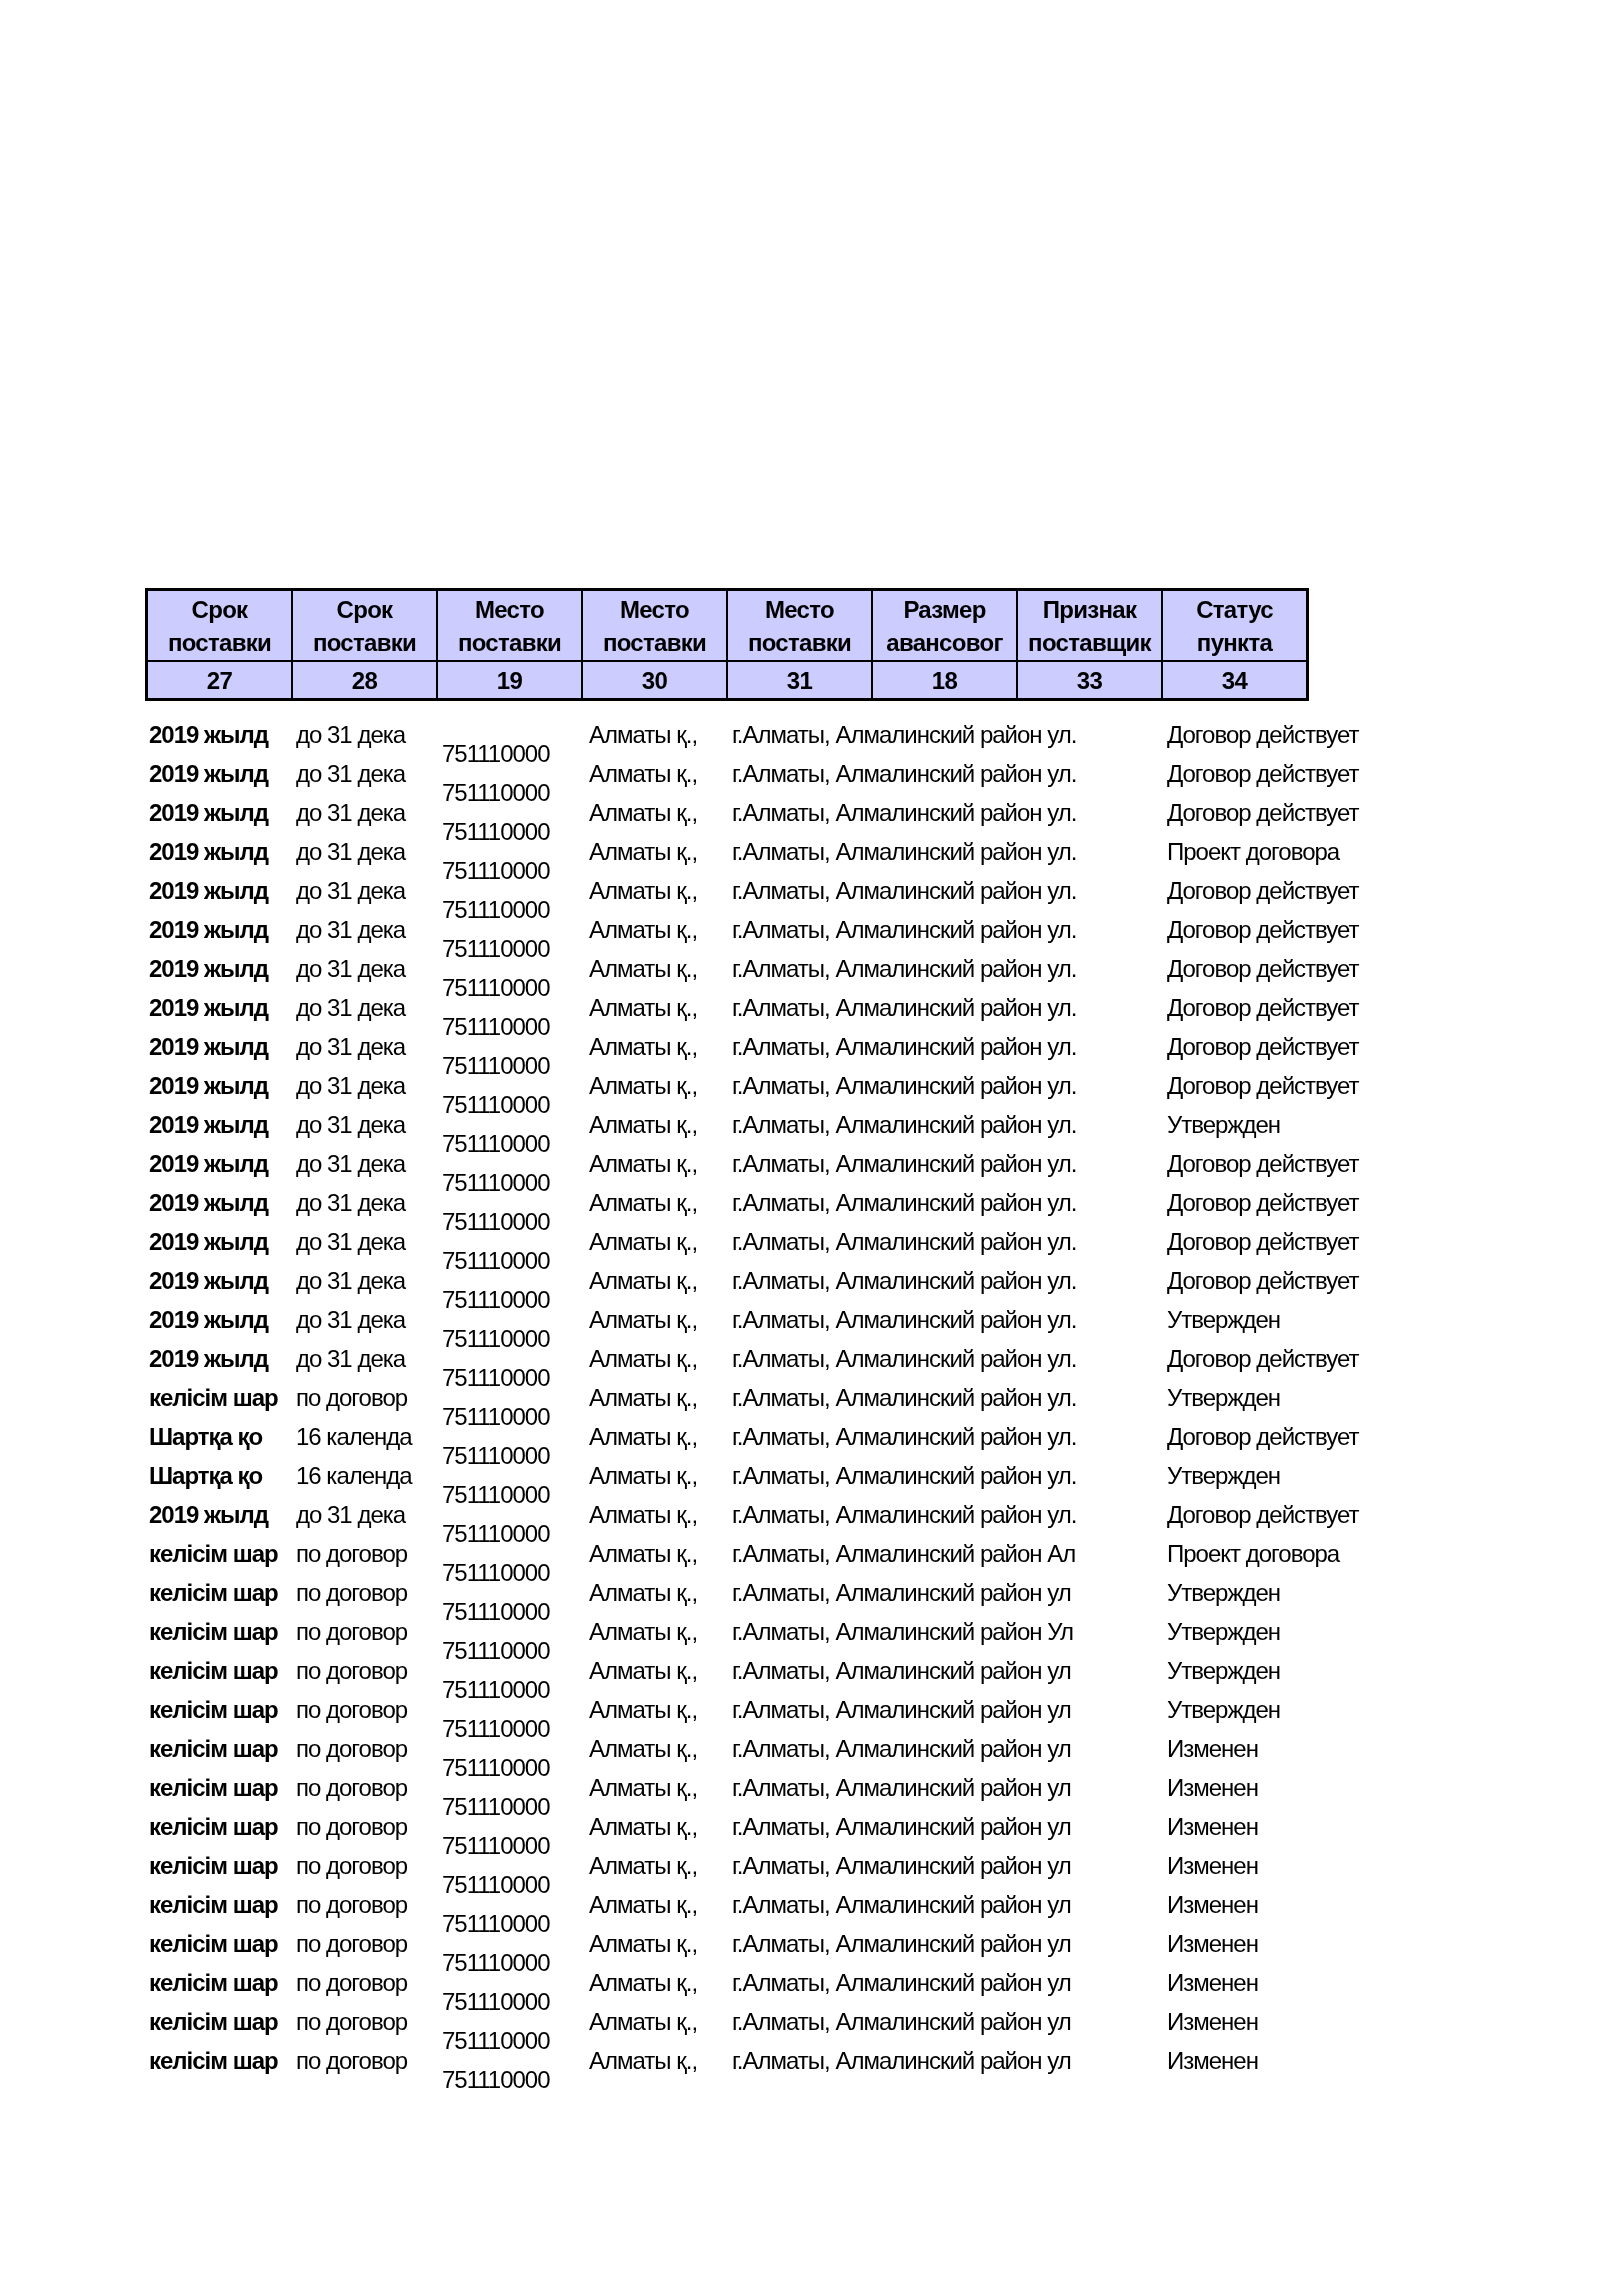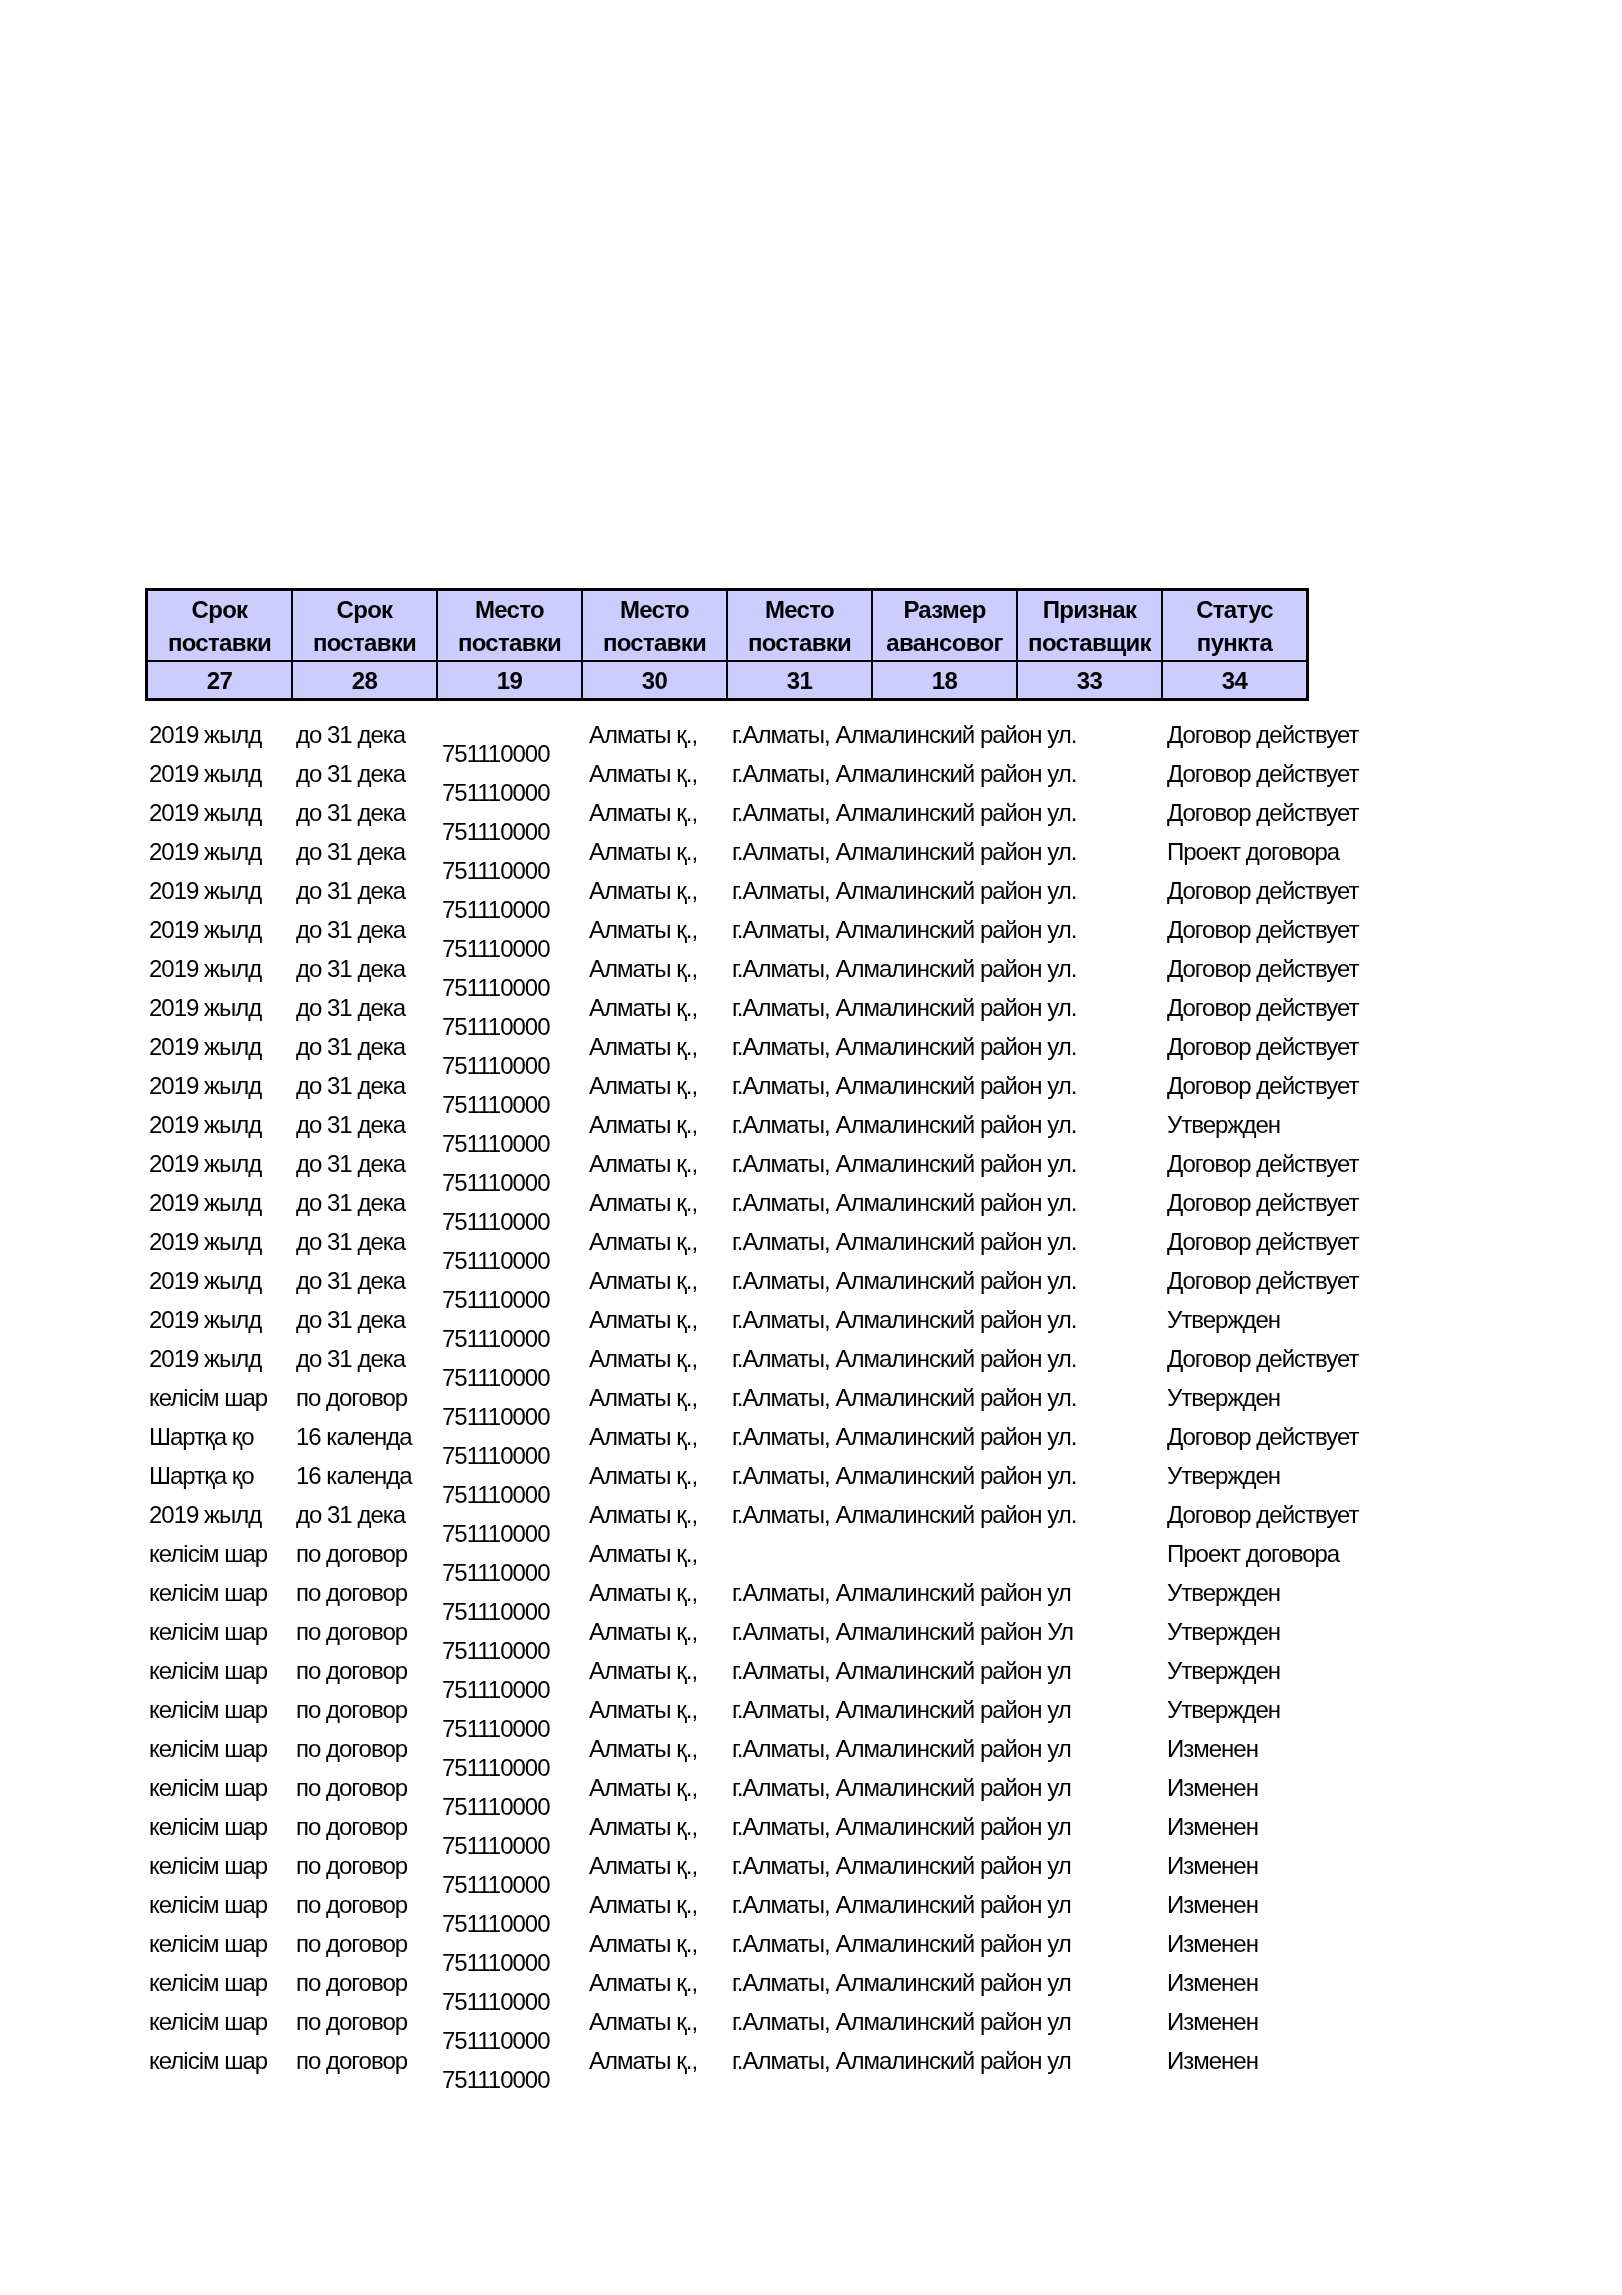--- a/index.html
+++ b/index.html
@@ -23,21 +23,21 @@
   .hrow-labels .hcell{height:71px;border-bottom:2.6px solid #000;}
   .hrow-numbers .hcell{height:36px;}
   
   #rows{position:absolute;left:0;top:715px;width:1623px;}
   .drow{position:relative;height:39px;}
   .frag{
     position:absolute;top:0;height:39px;line-height:39px;
     white-space:nowrap;overflow:hidden;font-size:24px;letter-spacing:-1px;
     font-stretch:condensed;
   }
-  .f27{left:149px;width:141px;}
+  .f27{left:149px;width:141px;font-weight:bold;}
   .f28{left:296px;width:143px;}
   .f29{left:442px;width:141px;margin-top:19px;}
   .f30{left:589px;width:139px;}
   .f31{left:732px;width:431px;}
   .fst{left:1167px;width:452px;overflow:visible;}
 </style>
 </head>
 <body>
 
 <div id="page">
@@ -270,20 +270,21 @@
         <span class="frag f30">Алматы қ.,</span>
         <span class="frag f31">г.Алматы, Алмалинский район ул.</span>
         <span class="frag fst">Договор действует</span>
       </div>
 
       <div class="drow">
         <span class="frag f27">келісім шар</span>
         <span class="frag f28">по договор</span>
         <span class="frag f29">751110000</span>
         <span class="frag f30">Алматы қ.,</span>
+        <span class="frag f31">г.Алматы, Алмалинский район Ал</span>
         <span class="frag fst">Проект договора</span>
       </div>
 
       <div class="drow">
         <span class="frag f27">келісім шар</span>
         <span class="frag f28">по договор</span>
         <span class="frag f29">751110000</span>
         <span class="frag f30">Алматы қ.,</span>
         <span class="frag f31">г.Алматы, Алмалинский район ул</span>
         <span class="frag fst">Утвержден</span>

